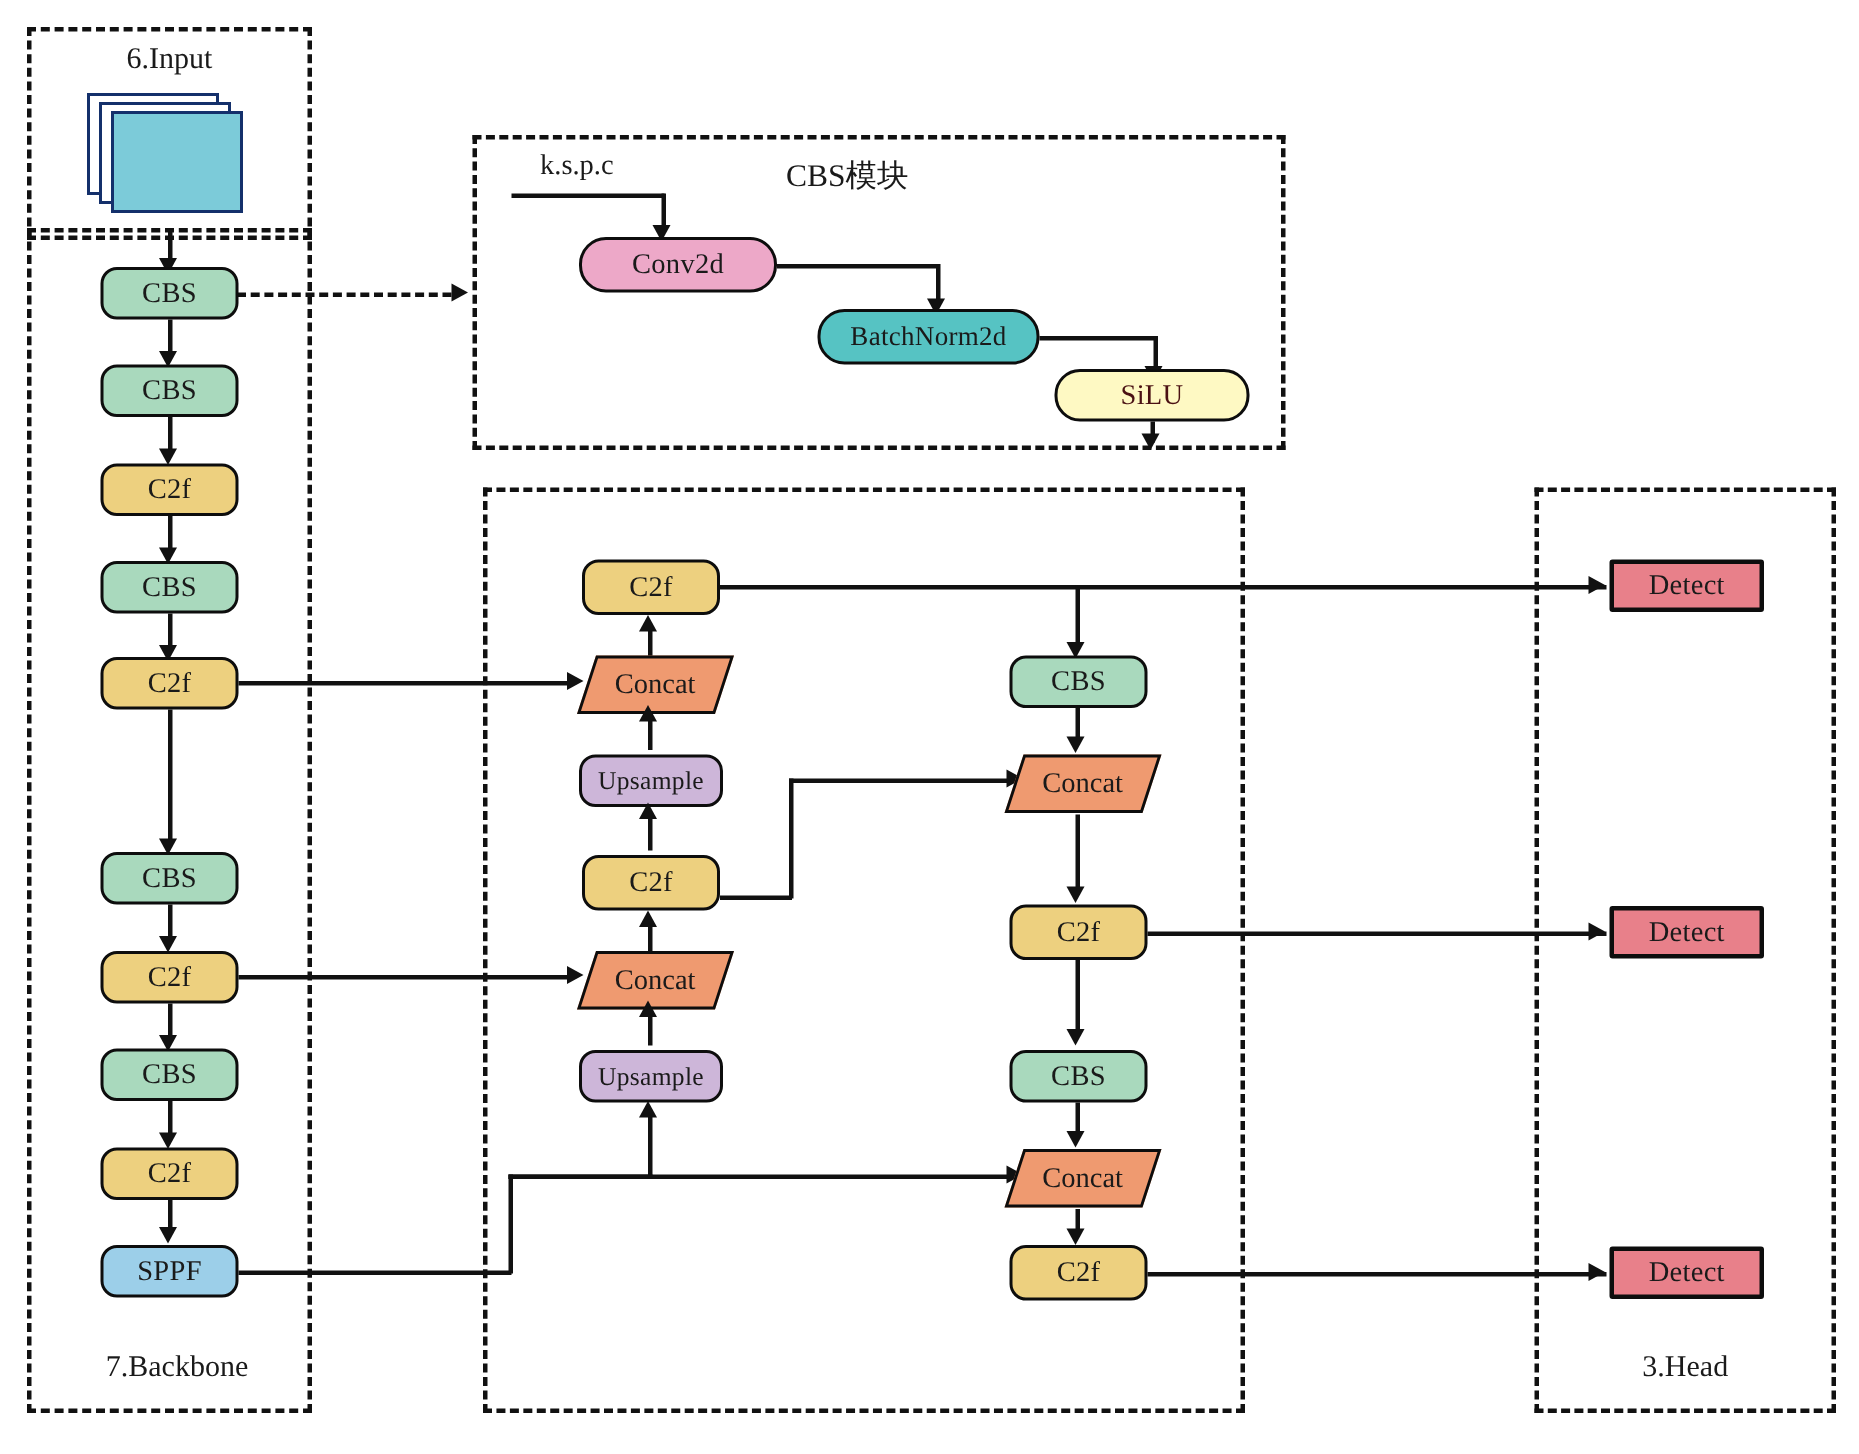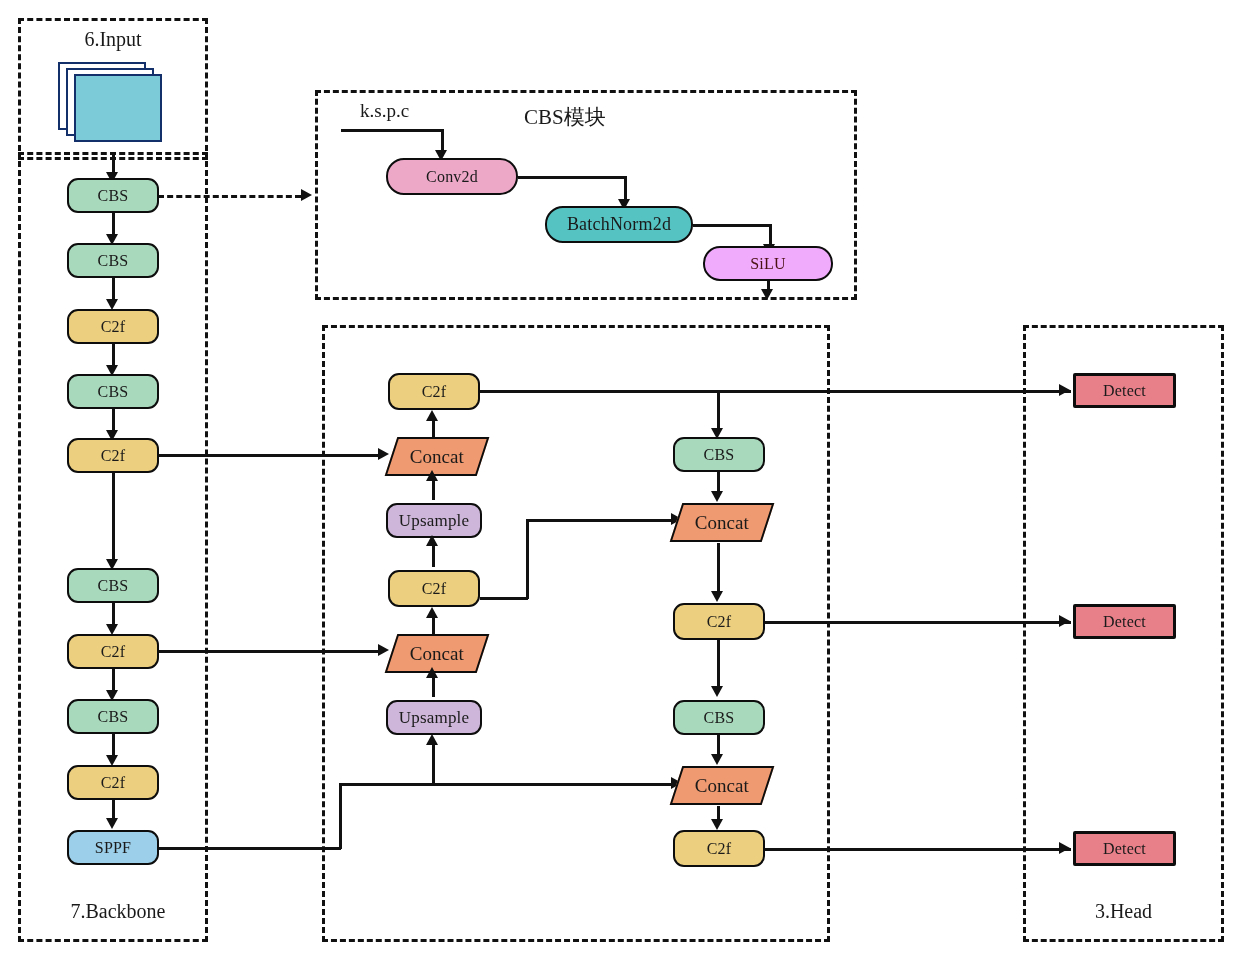--- a/index.html
+++ b/index.html
@@ -16,21 +16,21 @@
     font-family:"Liberation Serif", serif;
     font-size:20px;color:#1a1a1a;white-space:nowrap;
     text-align:center;
   }
 
   
   .node{
     position:absolute;box-sizing:border-box;
     display:flex;align-items:center;justify-content:center;
     font-family:"Liberation Serif", serif;
-    font-size:16px;color:#1a1a1a;
+    font-size:19px;color:#1a1a1a;
     border:2.5px solid #0d0d0d;
     border-radius:11px;
     white-space:nowrap;
     letter-spacing:.2px;
   }
   .node.sharp{border-radius:2px;border-width:3px;}
   .node.silu{color:#4a1113;}
   .node.bn{font-size:18px;}
 
   
@@ -107,21 +107,21 @@
   <div class="ln lnh" style="left:518px;top:176px;width:108px;"></div>
   <div class="ln lnv" style="left:624px;top:176px;height:27px;"></div>
   <div class="arw down" style="left:618px;top:199px;"></div>
 
   <div class="node bn" style="left:545px;top:206px;width:148px;height:37px;background:#56c3c3;border-radius:18px;">BatchNorm2d</div>
 
   <div class="ln lnh" style="left:693px;top:224px;width:78px;"></div>
   <div class="ln lnv" style="left:769px;top:224px;height:24px;"></div>
   <div class="arw down" style="left:763px;top:244px;"></div>
 
-  <div class="node silu" style="left:703px;top:246px;width:130px;height:35px;background:#f0abfc;border-radius:17px;">SiLU</div>
+  <div class="node silu" style="left:703px;top:246px;width:130px;height:35px;background:#fef9c3;border-radius:17px;">SiLU</div>
 
   <div class="ln lnv" style="left:767px;top:281px;height:14px;"></div>
   <div class="arw down" style="left:761px;top:289px;"></div>
 
   <div class="ln dash" style="left:158px;top:195px;width:143px;"></div>
   <div class="arw right" style="left:301px;top:189px;"></div>
 
   <div class="node" style="left:67px;top:178px;width:92px;height:35px;background:#a9d9bd;">CBS</div>
   <div class="ln lnv" style="left:112px;top:213px;height:25px;"></div>
   <div class="arw down" style="left:106px;top:234px;"></div>

